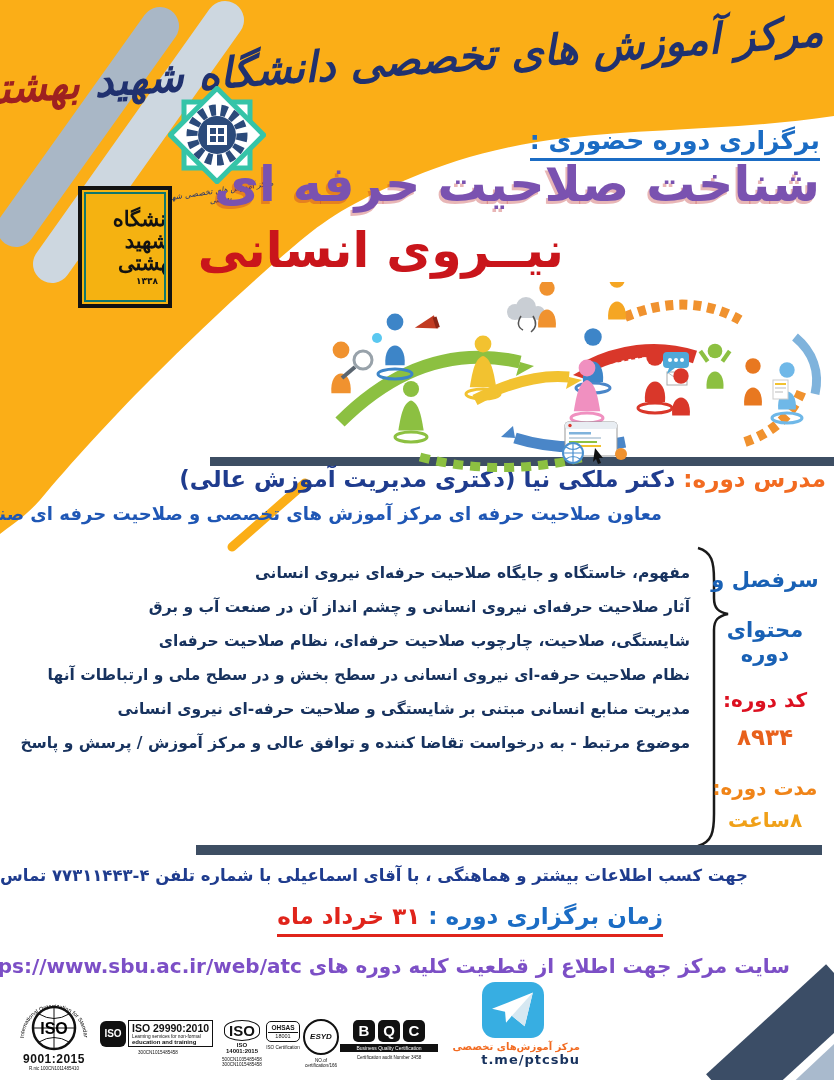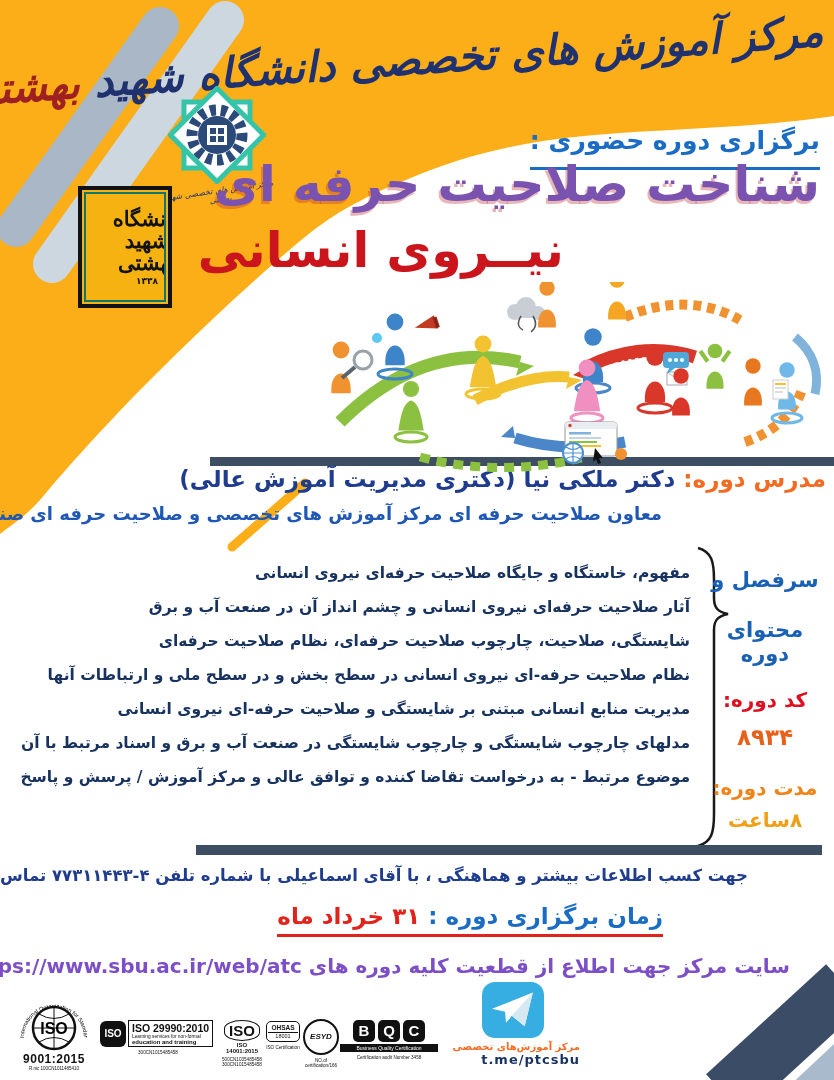--- a/index.html
+++ b/index.html
@@ -18,21 +18,21 @@
 
   
   .stamp{left:78px;top:186px;width:94px;height:122px;background:#F5B211;border:4px solid #121212;box-sizing:border-box;}
   .stamp-inner{margin:2px;height:calc(100% - 4px);border:2px solid #0f766e;box-sizing:border-box;
     display:flex;flex-direction:column;align-items:center;justify-content:center;overflow:hidden;padding-left:44px;}
   .stamp-word{font-family:"DejaVu Serif",serif;font-weight:bold;font-size:21px;line-height:22px;color:#121212;direction:rtl;}
   .stamp-year{font-size:9px;font-weight:bold;color:#121212;margin-top:2px;}
 
   
   .session-type{top:126px;right:14px;direction:rtl;font-size:25px;font-weight:bold;color:#1B6CC4;
-    border-bottom:3px solid #1B6CC4;padding-bottom:12px;}
+    border-bottom:3px solid #1B6CC4;padding-bottom:3px;}
   .title-1{top:156px;right:14px;direction:rtl;font-size:49px;font-weight:bold;color:#7A52B0;
     text-shadow:-2px 3px 0 rgba(190,45,45,0.35);white-space:nowrap;}
   .title-2{top:222px;right:270px;direction:rtl;font-size:49px;font-weight:bold;color:#C9151B;white-space:nowrap;}
 
   .divider-1{left:210px;top:457px;width:624px;height:9px;background:#3D4E63;}
   .divider-2{left:196px;top:845px;width:626px;height:10px;background:#3D4E63;}
 
   .instructor{top:466px;right:8px;direction:rtl;font-size:23px;font-weight:bold;white-space:nowrap;}
   .instructor-label{color:#F26B21;}
   .instructor-name{color:#1F3C8E;}
@@ -283,21 +283,20 @@
     <span class="instructor-name">دکتر ملکی نیا (دکتری مدیریت آموزش عالی)</span>
   </div>
   <div class="abs instructor-role">معاون صلاحیت حرفه ای مرکز آموزش های تخصصی و صلاحیت حرفه ای صنعت آب و برق</div>
 
   <div class="abs topics">
     <div class="topic">مفهوم، خاستگاه و جایگاه صلاحیت حرفه‌ای نیروی انسانی</div>
     <div class="topic">آثار صلاحیت حرفه‌ای نیروی انسانی و چشم انداز آن در صنعت آب و برق</div>
     <div class="topic">شایستگی، صلاحیت، چارچوب صلاحیت حرفه‌ای، نظام صلاحیت حرفه‌ای</div>
     <div class="topic">نظام صلاحیت حرفه-ای نیروی انسانی در سطح بخش و در سطح ملی و ارتباطات آنها</div>
     <div class="topic">مدیریت منابع انسانی مبتنی بر شایستگی و صلاحیت حرفه-ای نیروی انسانی</div>
-    <div class="topic">مدلهای چارچوب شایستگی و چارچوب شایستگی در صنعت آب و برق و اسناد مرتبط با آن</div>
     <div class="topic">موضوع مرتبط - به درخواست تقاضا کننده و توافق عالی و مرکز آموزش / پرسش و پاسخ</div>
   </div>
 
   <svg class="abs" style="left:690px;top:546px;" width="40" height="302" viewBox="0 0 40 302">
     <path d="M8,2 C22,6 24,16 24,34 L24,52 C24,62 28,66 38,68 C28,70 24,74 24,84 L24,268 C24,286 22,296 8,300" stroke="#1a1a1a" stroke-width="2.5" fill="none"></path>
   </svg>
 
   <div class="abs side-labels">
     <div class="side-label-blue">سرفصل و</div>
     <div class="side-label-blue second">محتوای دوره</div>

